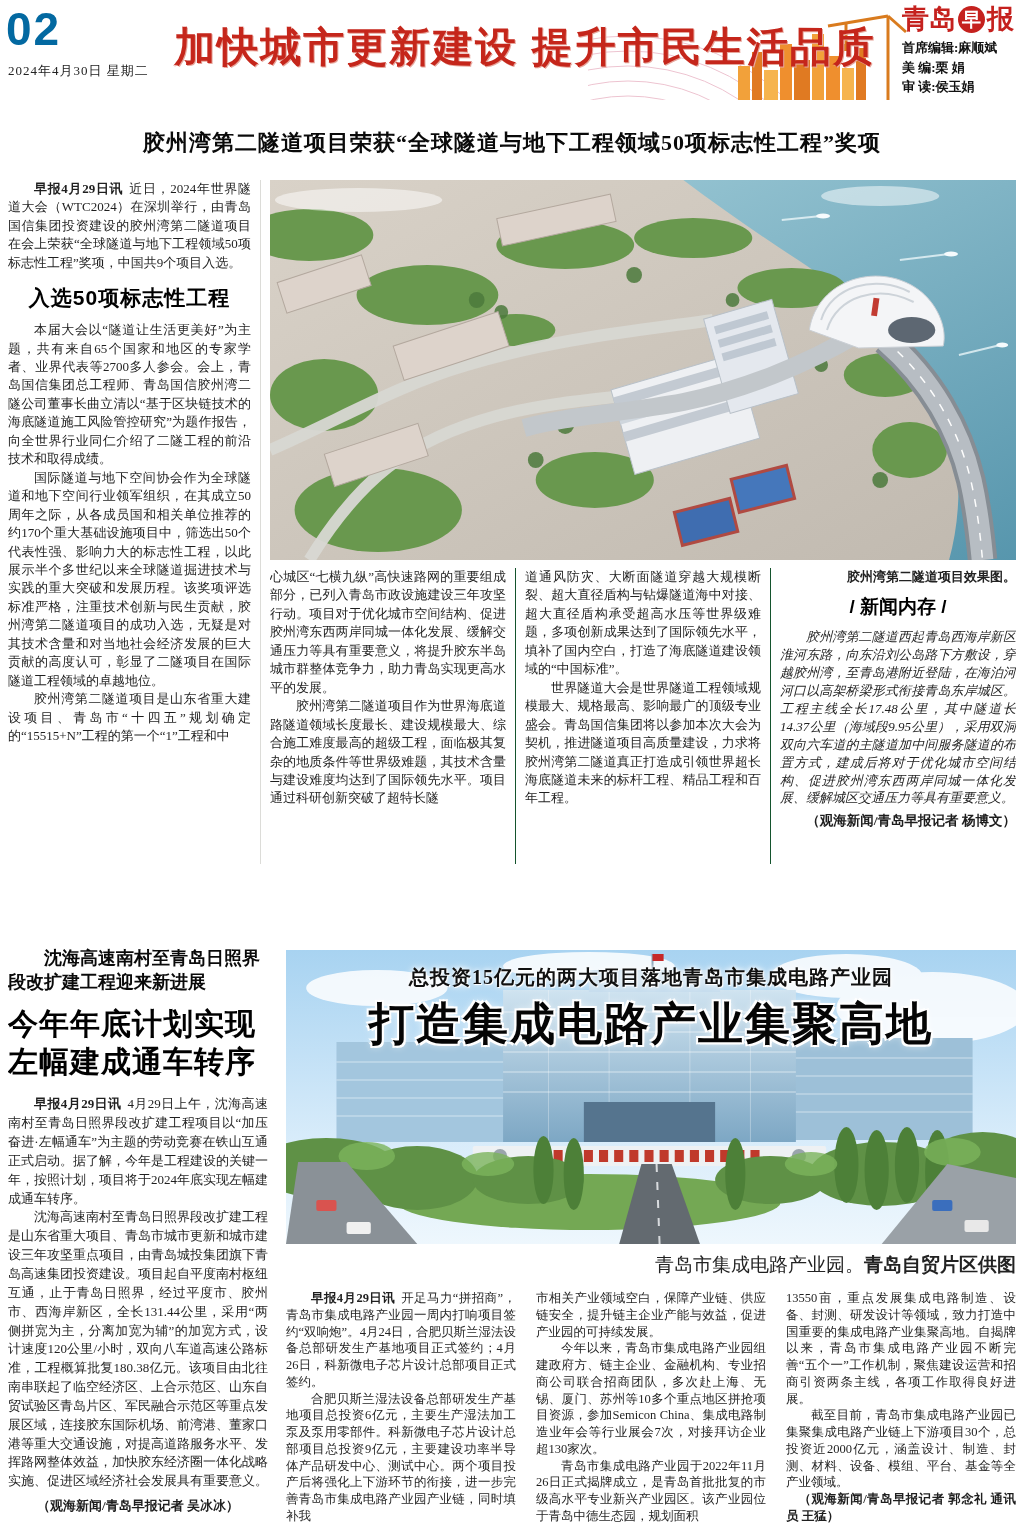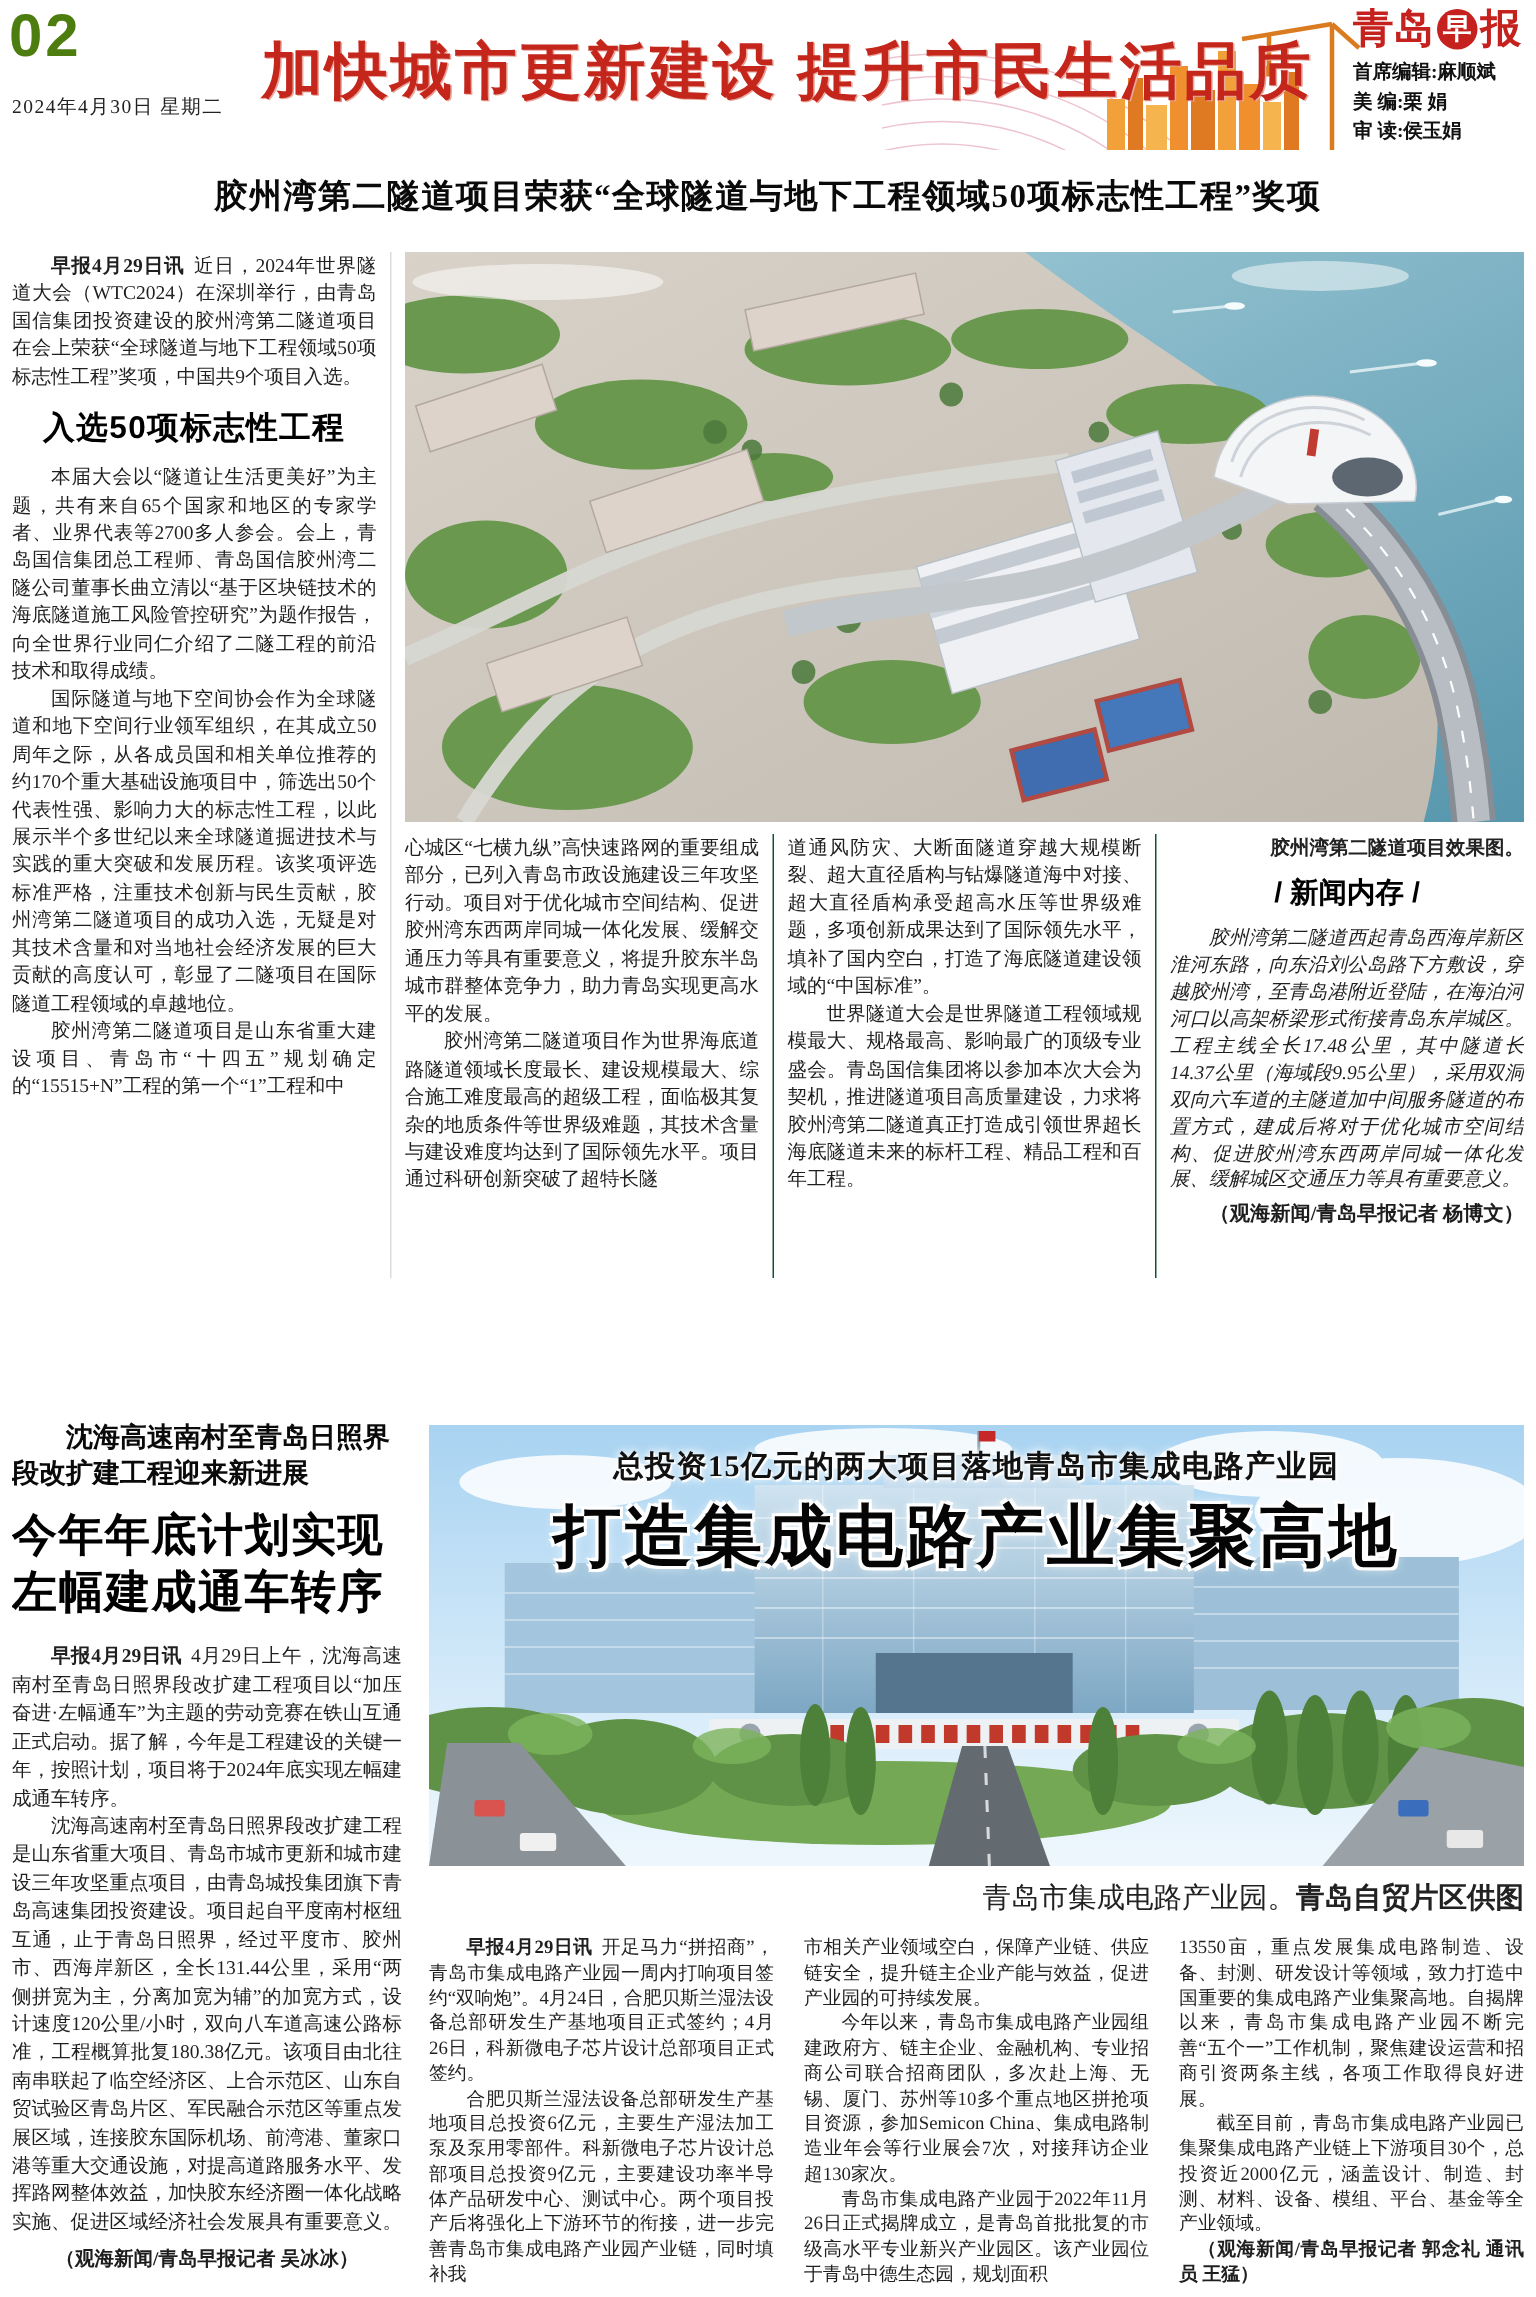--- a/index.html
+++ b/index.html
@@ -2,21 +2,21 @@
 <html><head>
 <meta charset="utf-8">
 <style>
   html,body{margin:0;padding:0;background:#ffffff}
   body{width:1024px;height:1531px;position:relative;overflow:hidden;
        font-family:"Liberation Serif","DejaVu Serif",serif;color:#1d1d1d}
   .hei{font-family:"Liberation Sans","DejaVu Sans",sans-serif}
 
   
   .header{position:absolute;left:0;top:0;width:1024px;height:104px}
-  .pagenum{position:absolute;left:6px;top:2px;font-size:40px;font-weight:700;color:#4d7c0f;letter-spacing:2px}
+  .pagenum{position:absolute;left:6px;top:2px;font-size:46px;font-weight:700;color:#0369a1;letter-spacing:2px}
   .pagedate{position:absolute;left:8px;top:62px;font-size:13px;color:#222;letter-spacing:1px}
   .banner{position:absolute;left:150px;top:6px;width:750px;height:94px}
   .banner-skyline{position:absolute;right:-18px;bottom:0;width:330px;height:92px;z-index:1}
   .banner-text{position:relative;z-index:2;margin-top:14px;text-align:center;
       font-weight:900;font-size:41px;color:#c5261b;letter-spacing:2px;
       text-shadow:1px 1px 0 #e7a79d}
   .masthead{position:absolute;right:10px;top:6px;text-align:left;z-index:3}
   .mast-logo{display:flex;justify-content:flex-end;align-items:center;gap:2px;
       font-weight:900;font-size:27px;color:#c5211e;line-height:1}
   .mast-circle{width:27px;height:27px;border-radius:50%;background:#c5211e;color:#fff;
@@ -26,21 +26,21 @@
   
   .bt{font-size:13px;line-height:1.42;text-align:justify;color:#1f1f1f}
   .bt p{margin:0}
   .bt p.ind{text-indent:2em}
   .b{font-weight:700}
   .lead .b{margin-right:6px}
   .sub{font-weight:900;font-size:21px;text-align:center;margin:11px 0 8px;color:#000;letter-spacing:1px}
 
   
   .a1{position:absolute;left:8px;top:110px;width:1008px}
-  .a1-kicker{text-align:center;font-weight:700;font-size:22px;letter-spacing:1px;margin-top:6px;color:#0a0a0a}
+  .a1-kicker{text-align:center;font-weight:700;font-size:22px;letter-spacing:1px;margin-top:18px;color:#0a0a0a}
   .a1-headline{text-align:center;font-weight:900;font-size:55px;color:#000;margin-top:10px;letter-spacing:1px}
   .a1-grid{display:flex;margin-top:22px;height:684px}
   .a1-col1{width:243px;flex:none;padding-right:9px;border-right:1px solid #dcdcd8;overflow:hidden}
   .a1-right{flex:1;padding-left:9px;min-width:0;display:flex;flex-direction:column}
   .photo1{height:380px;position:relative;flex:none}
   .photo1 svg{position:absolute;inset:0;width:100%;height:100%}
   .a1-cols{display:flex;margin-top:8px;height:296px;overflow:hidden}
   .a1-col{flex:1;padding:0 9px;overflow:hidden}
   .a1-col:first-child{padding-left:0}
   .a1-col + .a1-col{border-left:1px solid #14532d}

